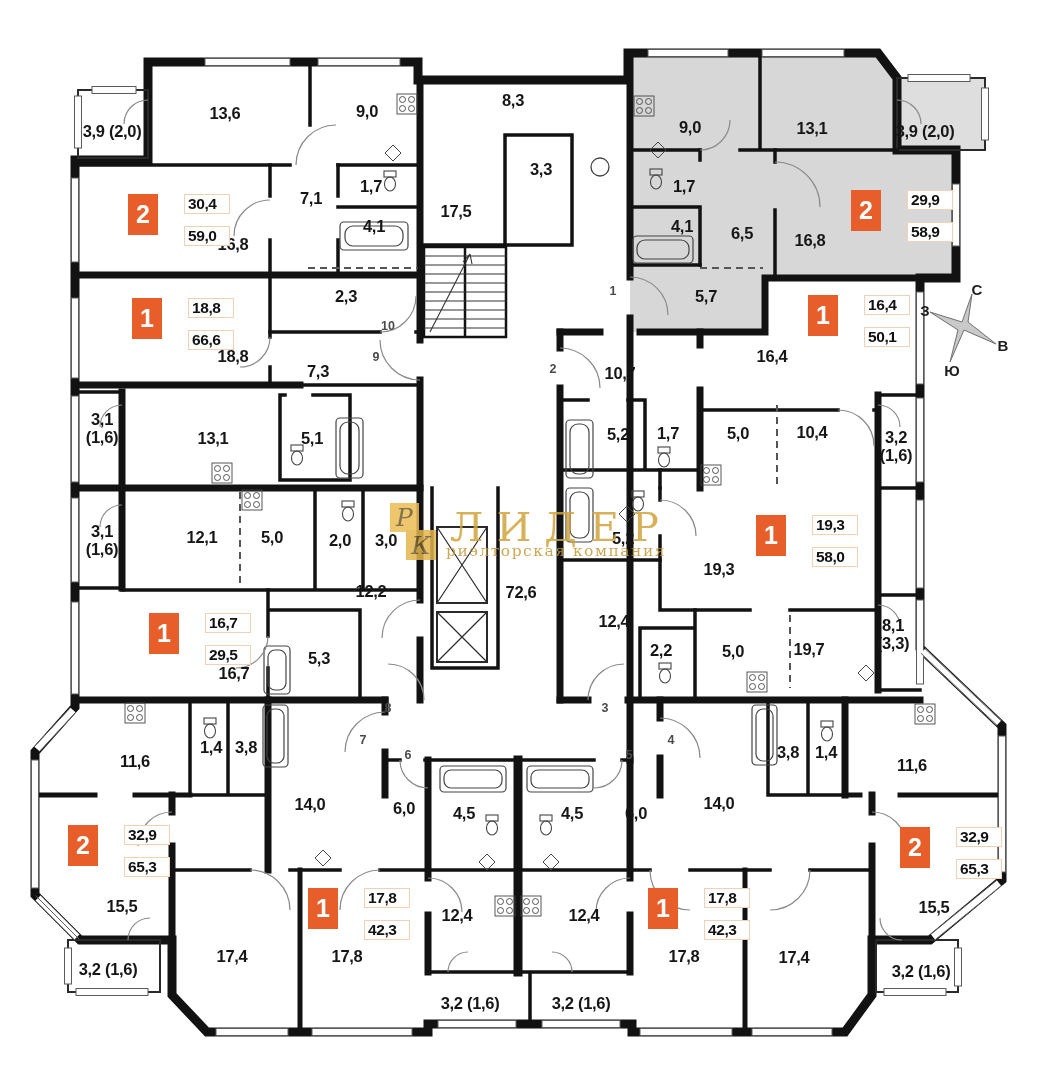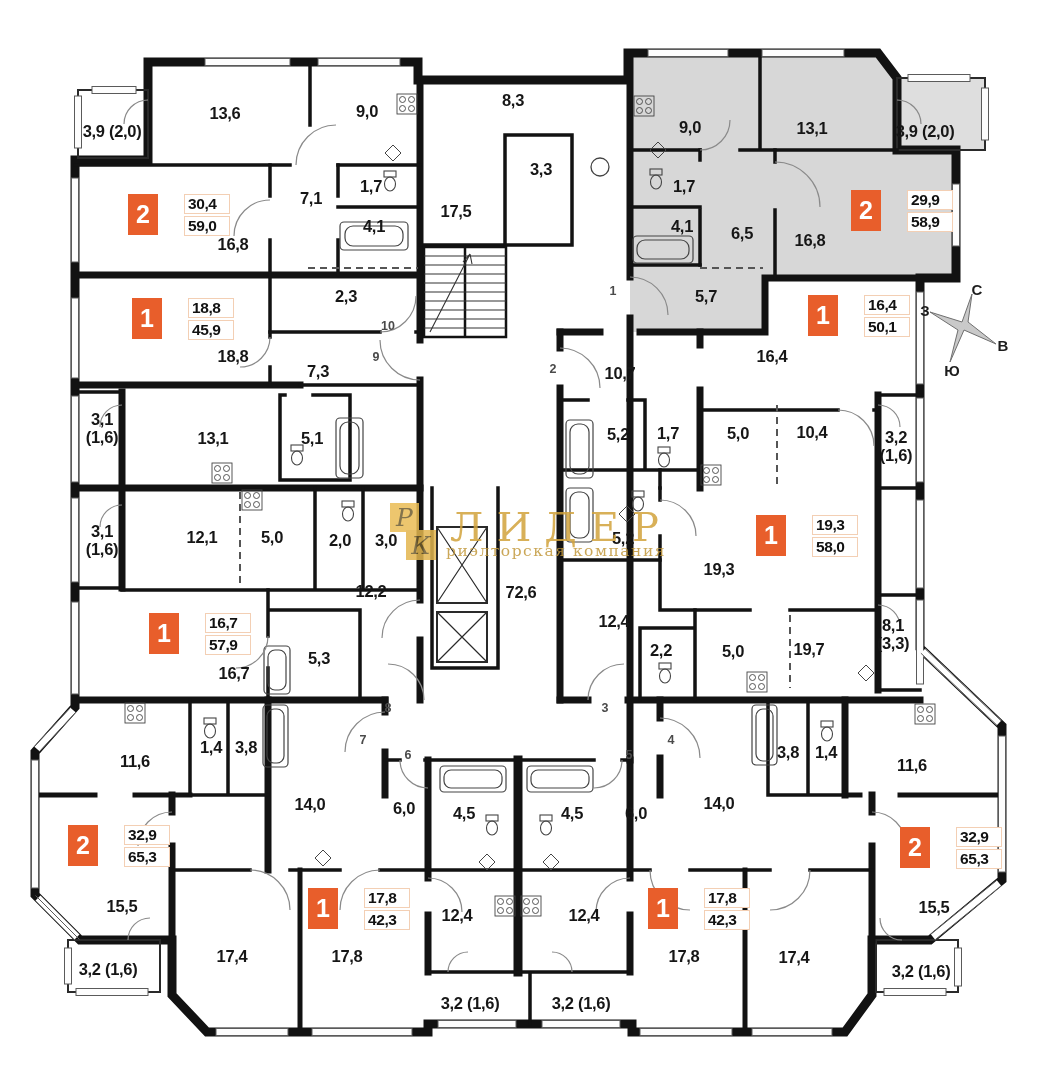--- a/index.html
+++ b/index.html
@@ -6,21 +6,21 @@
   .plan{position:relative;width:1058px;height:1066px;background:#fff;overflow:hidden;
         font-family:"Liberation Sans","DejaVu Sans",sans-serif;}
   .plan svg{position:absolute;left:0;top:0;z-index:1;}
   .rl{position:absolute;transform:translate(-50%,-50%);font-weight:bold;font-size:16.5px;
       color:#161616;text-align:center;line-height:1.12;white-space:nowrap;letter-spacing:-0.3px;z-index:4;}
   .rl.wrap{white-space:normal;width:54px;}
   .en{position:absolute;transform:translate(-50%,-50%);font-weight:bold;font-size:12.5px;color:#4a4a4a;z-index:4;}
   .bd{position:absolute;display:flex;align-items:stretch;z-index:6;height:41px;}
   .bd .n{width:30px;background:#E85E2B;color:#fff;display:flex;align-items:center;justify-content:center;
          font-size:25px;font-weight:bold;}
-  .bd .vs{display:flex;flex-direction:column;margin-left:2px;gap:2px;padding-left:24px;}
+  .bd .vs{display:flex;flex-direction:column;margin-left:2px;gap:12px;padding-left:24px;}
   .bd .v{background:#fff;border:1px solid #f3cfb4;font-size:15.5px;font-weight:bold;color:#111;
          line-height:18px;height:18px;padding:0 3px;min-width:38px;text-align:left;letter-spacing:-0.4px;}
   .wm{position:absolute;left:0;top:0;z-index:7;opacity:.85;pointer-events:none;}
   .wm-sq{position:absolute;display:flex;align-items:center;justify-content:center;
          font-family:"DejaVu Serif","Liberation Serif",serif;font-style:italic;color:#6e5b2d;}
   .wm-title{position:absolute;left:450px;top:504px;font-family:"DejaVu Serif","Liberation Serif",serif;
             font-size:40px;color:#D2A33C;letter-spacing:13px;white-space:nowrap;}
   .wm-sub{position:absolute;left:556px;top:551px;transform:translate(-50%,-50%);
           font-family:"DejaVu Serif","Liberation Serif",serif;font-size:15.5px;color:#C2983B;
           letter-spacing:1.5px;white-space:nowrap;}
@@ -382,42 +382,42 @@
   <div class="n">2</div>
   <div class="vs">
         <div class="v">30,4</div>
   <div class="v">59,0</div>
       </div>
 </div>
 <div class="bd" style="left:132px;top:298px">
   <div class="n">1</div>
   <div class="vs">
         <div class="v">18,8</div>
-  <div class="v">45,9</div>
+  <div class="v">66,6</div>
       </div>
 </div>
 <div class="bd" style="left:851px;top:190px">
   <div class="n">2</div>
   <div class="vs">
         <div class="v">29,9</div>
   <div class="v">58,9</div>
       </div>
 </div>
 <div class="bd" style="left:808px;top:295px">
   <div class="n">1</div>
   <div class="vs">
         <div class="v">16,4</div>
   <div class="v">50,1</div>
       </div>
 </div>
 <div class="bd" style="left:149px;top:613px">
   <div class="n">1</div>
   <div class="vs">
         <div class="v">16,7</div>
-  <div class="v">57,9</div>
+  <div class="v">29,5</div>
       </div>
 </div>
 <div class="bd" style="left:756px;top:515px">
   <div class="n">1</div>
   <div class="vs">
         <div class="v">19,3</div>
   <div class="v">58,0</div>
       </div>
 </div>
 <div class="bd" style="left:68px;top:825px">

